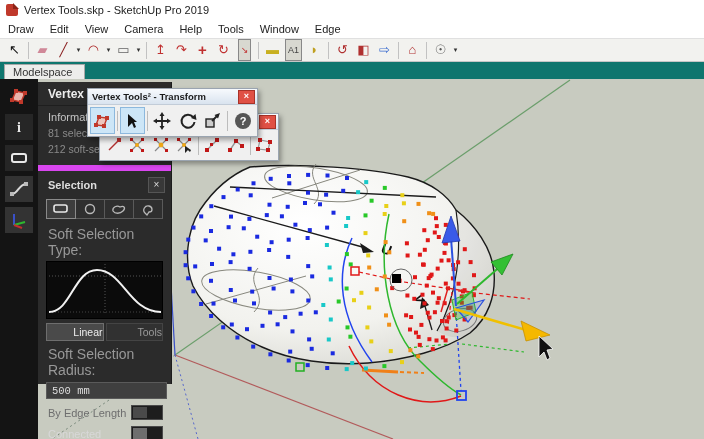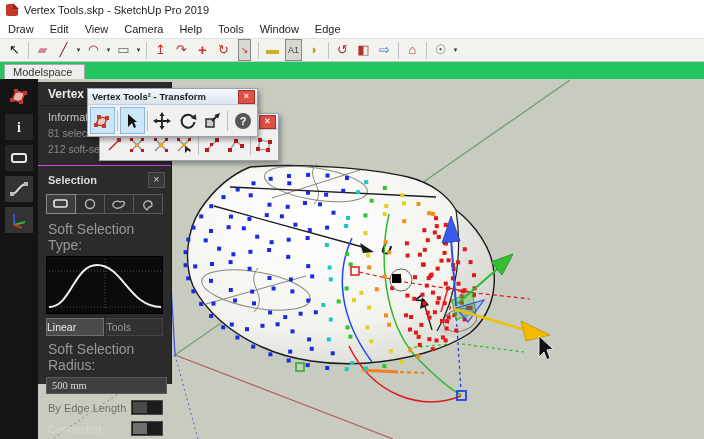--- a/index.html
+++ b/index.html
@@ -10,21 +10,21 @@
     border-left-color:#8e2417;border-bottom-color:#8e2417;width:0;height:0;}
   .title-text{font-size:11px;color:#222;}
   .menubar{height:18px;background:#fff;display:flex;align-items:center;font-size:11px;color:#222;}
   .menu-item{padding:0 8px;cursor:default;}
   .toolbar{height:22px;background:#f2f2ef;border-top:1px solid #e0e0e0;border-bottom:1px solid #c6c6c6;
     display:flex;align-items:center;padding-left:4px;font-size:13px;}
   .tbi{width:21px;height:20px;display:flex;align-items:center;justify-content:center;line-height:20px;}
   .tbi.boxed span{border:1px solid #888;background:#d8d8d0;font-size:9px;padding:0 2px;}
   .dd{font-size:7px;color:#333;width:9px;text-align:center;}
   .tsep{width:1px;height:17px;background:#c2c2c2;margin:0 3px;}
-  .tabbar{height:17px;background:#22c55e;border-bottom:1px solid #8c8c8c;display:flex;align-items:flex-end;font-size:11px;}
+  .tabbar{height:17px;background:#0f766e;border-bottom:1px solid #8c8c8c;display:flex;align-items:flex-end;font-size:11px;}
   .tab{background:#ededeb;border:1px solid #a8a8a8;border-bottom:none;padding:1px 12px 1px 8px;margin-left:4px;color:#333;}
   .viewport{position:absolute;left:0;top:79px;width:704px;height:360px;}
 
   
   .rail{position:absolute;left:0;top:79px;width:38px;height:360px;background:#141414;z-index:4;
     display:flex;flex-direction:column;align-items:center;padding-top:4px;box-sizing:border-box;gap:5px;}
   .rail-btn{width:28px;height:26px;background:#262626;display:flex;align-items:center;justify-content:center;}
   .rail-btn.lit{background:#333;}
   .panel{position:absolute;left:38px;top:82px;width:134px;height:302px;background:#2b2b2b;z-index:4;
     color:#cfcfcf;font-size:11px;box-sizing:border-box;border-right:1px solid #1c1c1c;}
@@ -34,25 +34,25 @@
   .x-btn{width:15px;height:14px;background:#383838;border:1px solid #555;color:#ddd;font-size:10px;
     line-height:13px;text-align:center;}
   .info-line{padding:1px 10px;color:#8a8a8a;font-size:10.5px;line-height:13.5px;}
   .modes{display:flex;margin:3px 8px 2px;}
   .mode-btn{flex:1;height:18px;border:1px solid #5a5a5a;border-left-width:0;background:#2f2f2f;
     display:flex;align-items:center;justify-content:center;}
   .mode-btn:first-child{border-left-width:1px;background:#3d3d3d;border-color:#8a8a8a;}
   .dim-label{padding:5px 10px 2px;color:#989898;font-size:14px;}
   .curvebox{margin:1px 8px;height:56px;background:#0b0b0b;border:1px solid #000;}
   .falloff{display:flex;margin:4px 8px 0;gap:2px;}
-  .f-btn{flex:1;height:16px;font-size:10.5px;text-align:left;line-height:16px;}
+  .f-btn{flex:1;height:16px;font-size:10.5px;text-align:right;line-height:16px;}
   .f-btn.active{background:#4a4a4a;border:1px solid #6e6e6e;color:#eee;}
   .f-btn.idle{background:#313131;border:1px solid #444;color:#9a9a9a;}
   .radius-input{display:block;margin:2px 8px 0;width:114px;height:15px;background:#3f3f3f;border:1px solid #5a5a5a;
-    color:#ddd;font-size:10.5px;padding:0 0 0 5px;font-family:Liberation Serif, serif;box-sizing:content-box;}
+    color:#ddd;font-size:10.5px;padding:0 0 0 5px;font-family:Liberation Mono, monospace;box-sizing:content-box;}
   .tog-row{display:flex;align-items:center;padding:6px 8px 0 10px;}
   .tog-row .lbl{flex:1;color:#d8d8d8;font-size:11px;}
   .tog-row.disabled .lbl{color:#6e6e6e;}
   .switch{width:30px;height:13px;background:#1d1d1d;border:1px solid #4a4a4a;display:flex;}
   .knob{width:14px;height:11px;background:#6e6e6e;margin:1px;}
   .tog-row.disabled .knob{background:#4a4a4a;}
 
   
   .vt-toolbar{position:absolute;background:#f0f0f0;border:1px solid #9aa4b0;box-shadow:2px 3px 5px rgba(0,0,0,.35);}
   .vt1{left:87px;top:88px;width:169px;z-index:7;}
@@ -503,21 +503,21 @@
 </div>
 
 <div class="panel">
   <div class="panel-title">Vertex Tools</div>
   <div class="sec-head">
     <span class="txt">Information</span>
   </div>
   <div class="info-line">81 selected</div>
   <div class="info-line">212 soft-selected</div>
 
-  <div class="sec-head" style="margin-top:8px;border-top:1px solid #d946ef;padding-top:6px;">
+  <div class="sec-head" style="margin-top:8px;border-top:6px solid #d946ef;padding-top:6px;">
     <span class="txt" style="font-weight:bold;color:#ddd">Selection</span>
     <span class="x-btn">×</span>
   </div>
   <div class="modes">
     <div class="mode-btn">
       <svg width="16" height="10">
           <rect x="1" y="1" width="13" height="7" rx="2" fill="none" stroke="#e8e8e8" stroke-width="1.6"></rect>
         </svg>
     </div>
     <div class="mode-btn">

